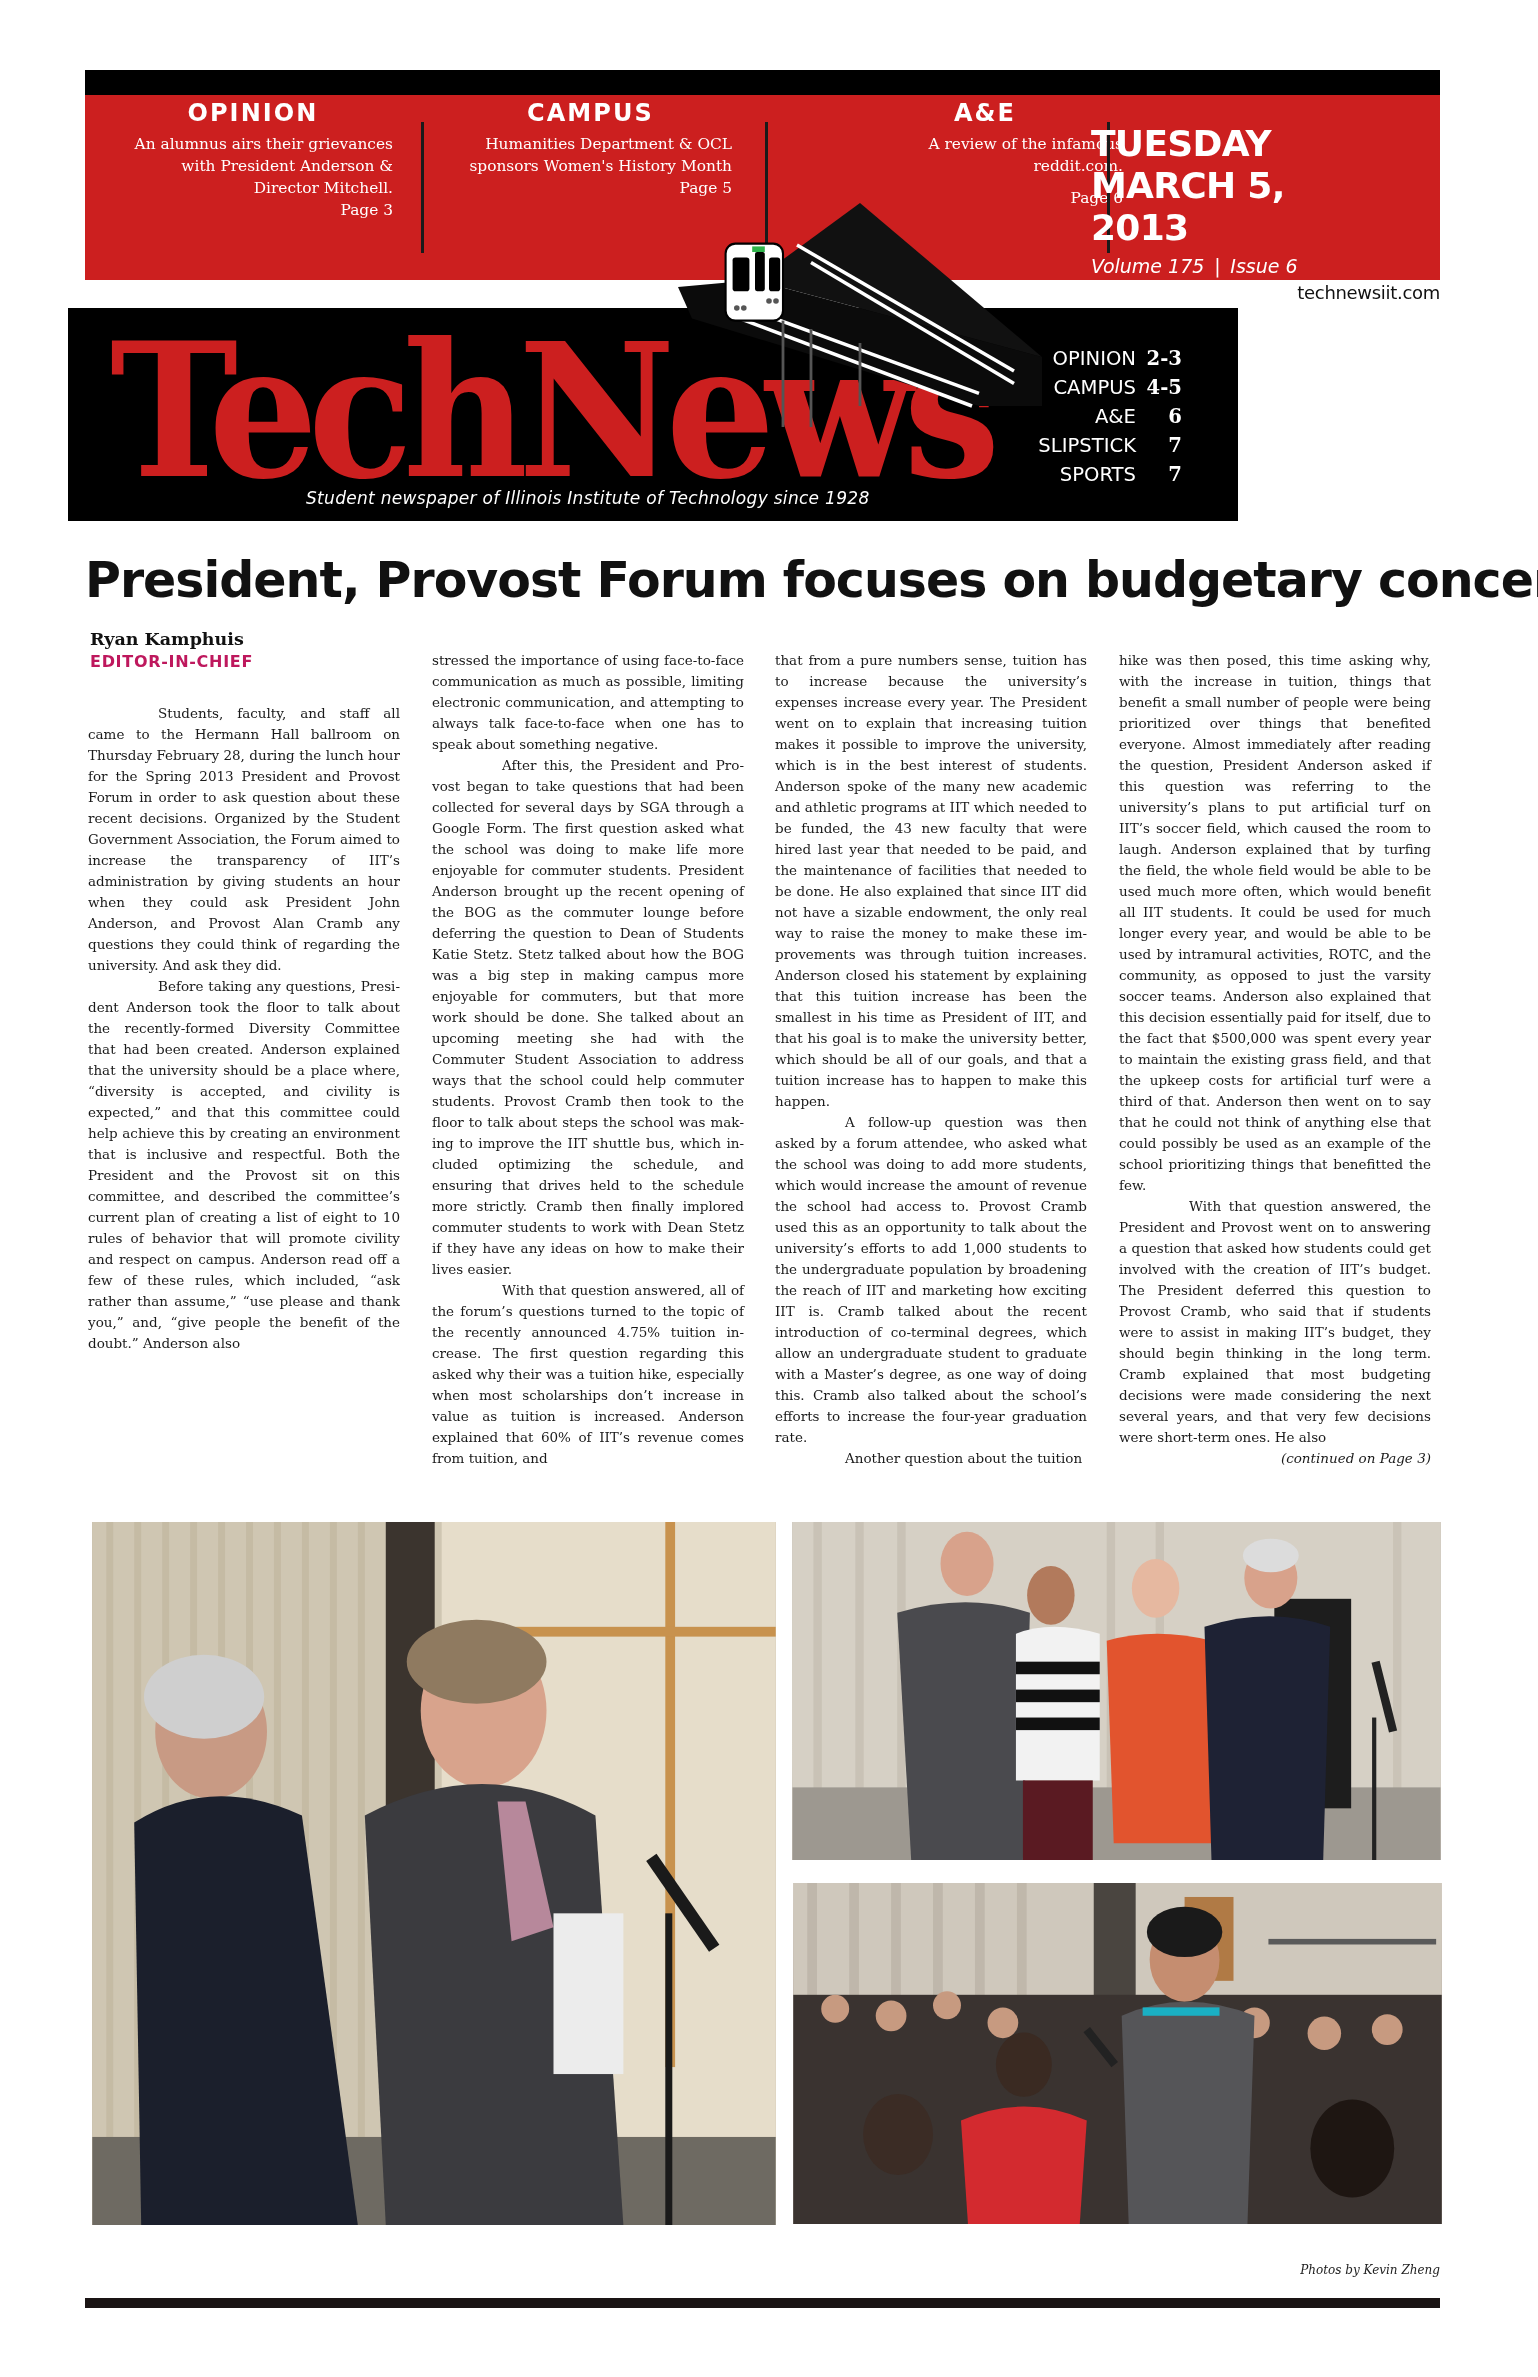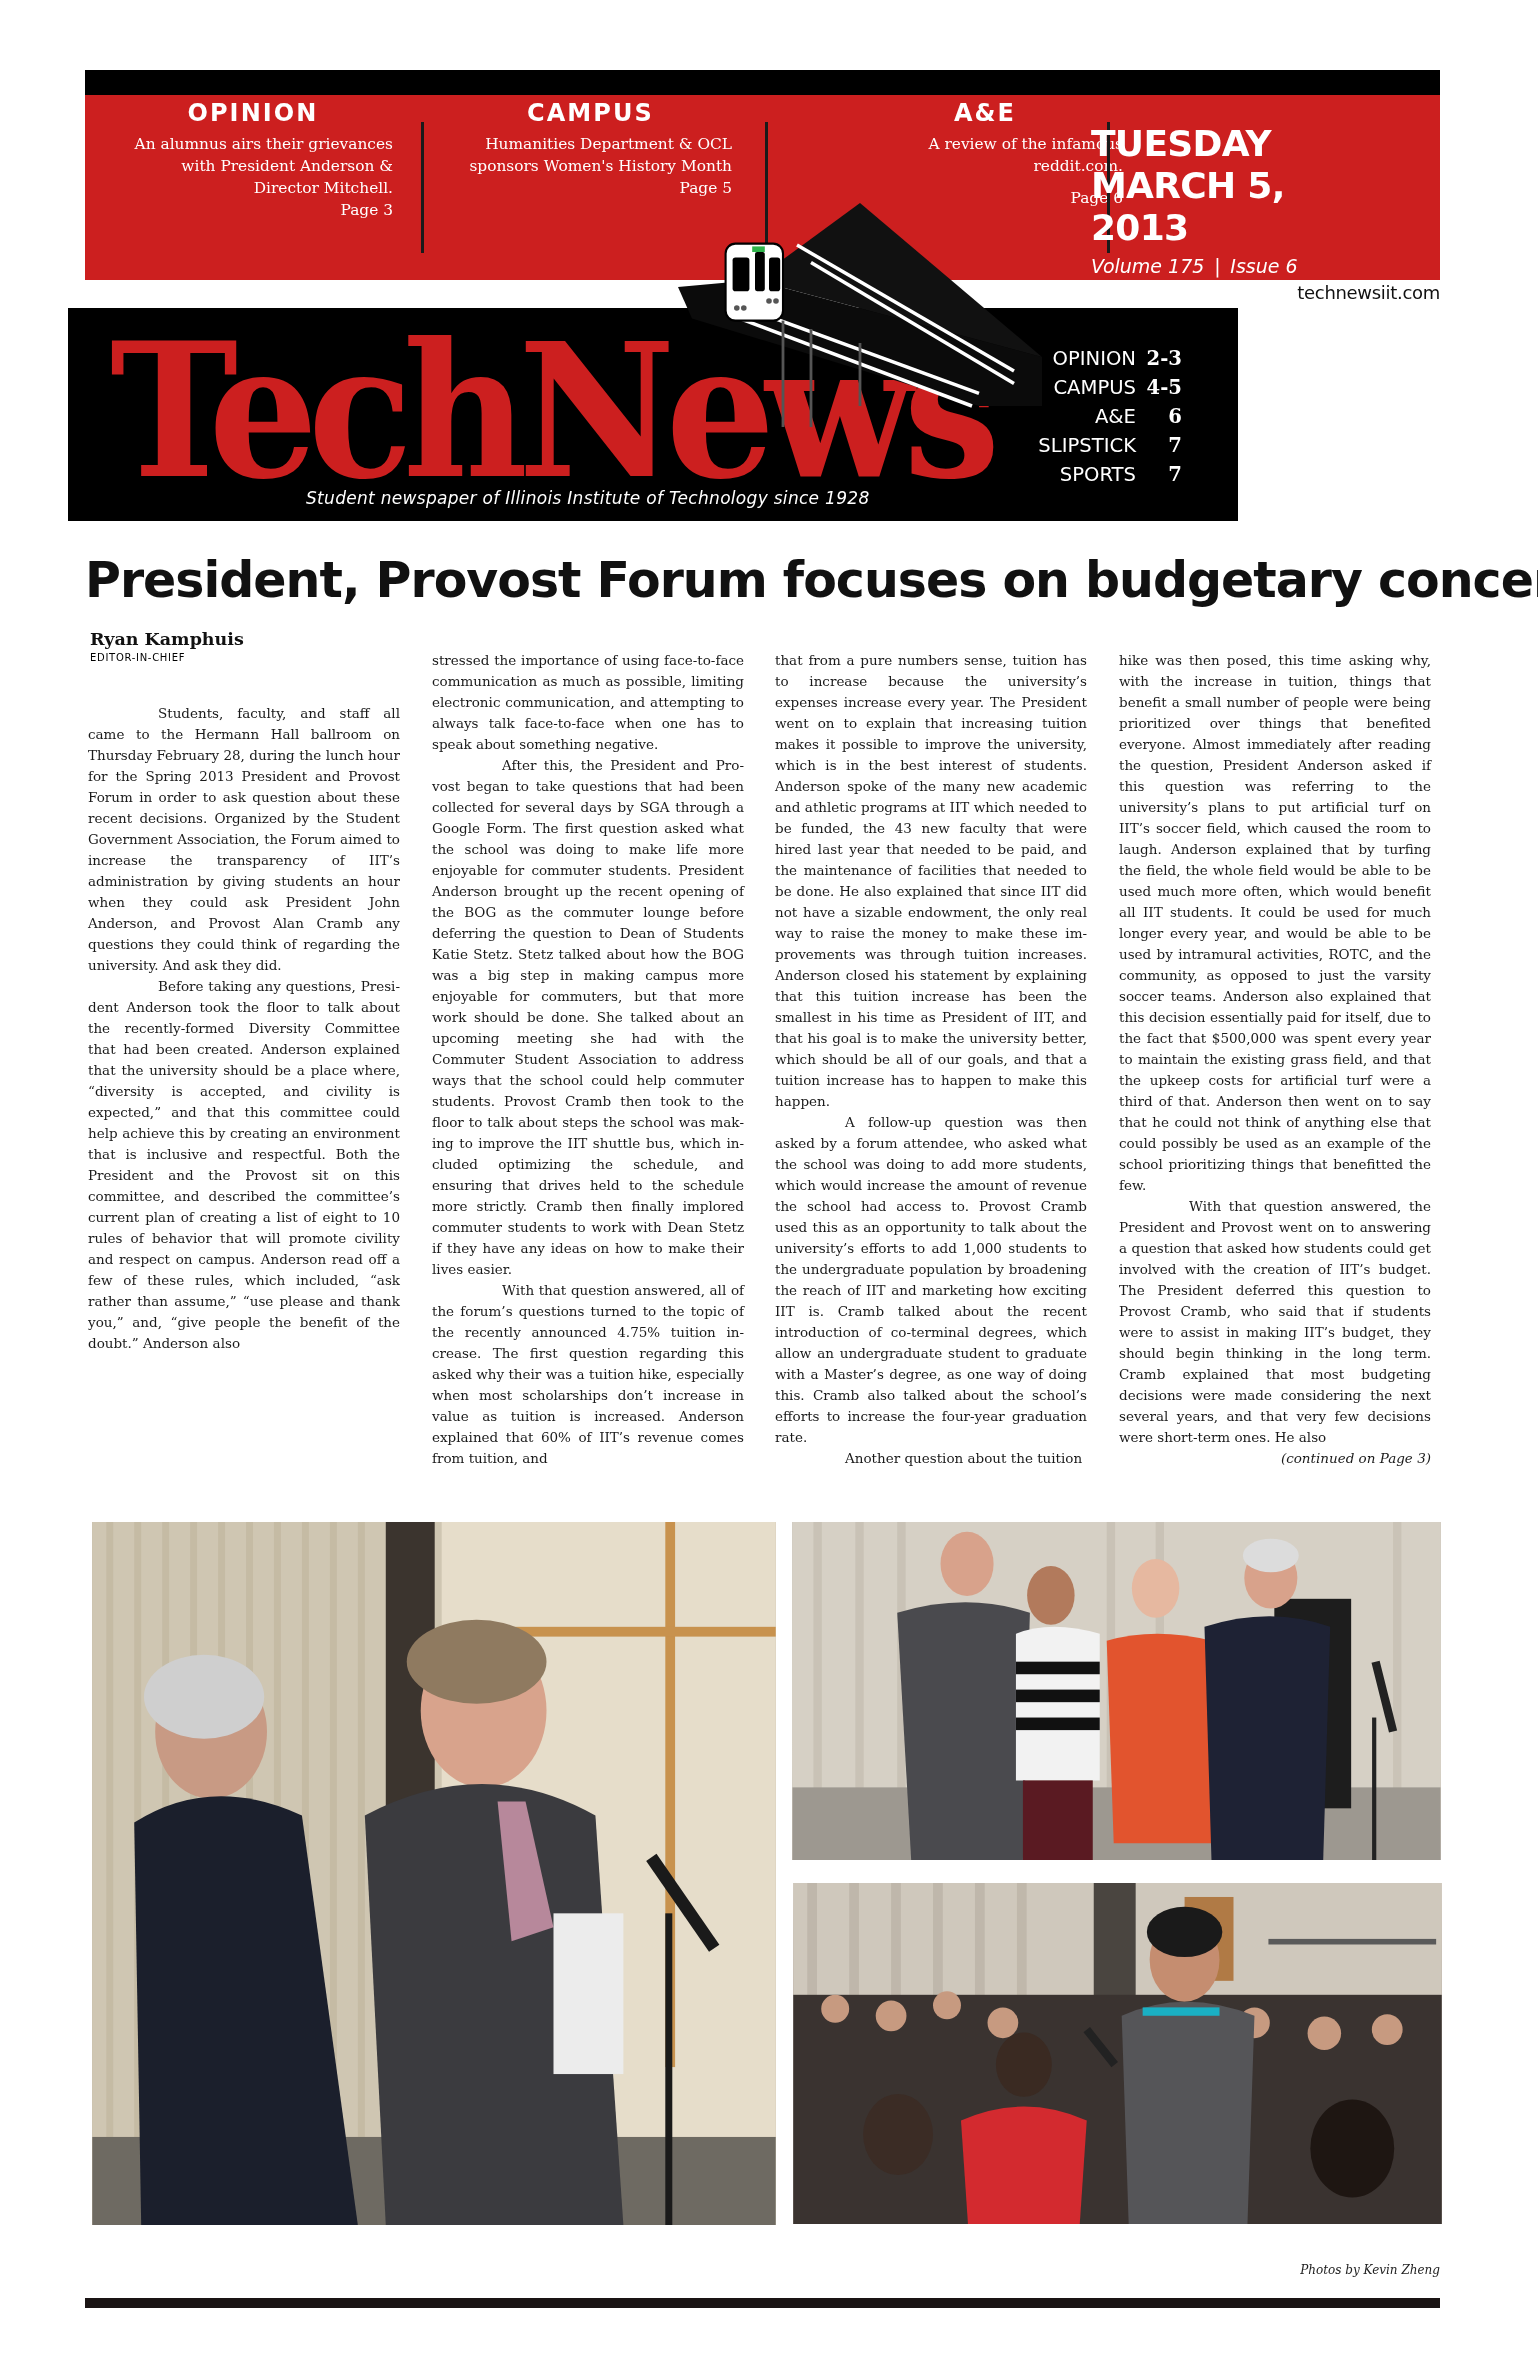--- a/index.html
+++ b/index.html
@@ -28,21 +28,21 @@
   .index { position: absolute; right: 56px; top: 36px; text-align: right; }
   .index .row { color: #fff; font-family: "DejaVu Sans", sans-serif; font-size: 19.6px; line-height: 29px; }
   .index .row .pg { display: inline-block; width: 39px; text-align: right; font-weight: bold; font-family: "DejaVu Serif", serif; margin-left: 7px; }
 
   .train { position: absolute; left: 650px; top: 196px; width: 406px; height: 231px; }
 
   
   .headline { position: absolute; left: 85px; top: 552px; width: 1357px; font-family: "DejaVu Sans", sans-serif; font-weight: bold; font-size: 49px; letter-spacing: -1px; color: #111; white-space: nowrap; }
   .byline { position: absolute; left: 90px; top: 629px; }
   .byline .name { font-family: "DejaVu Serif", serif; font-weight: bold; font-size: 17.5px; color: #111; }
-  .byline .role { font-family: "DejaVu Sans", sans-serif; font-size: 10px; letter-spacing: 0.7px; color: #000000; margin-top: 2.8px; }
+  .byline .role { font-family: "DejaVu Sans", sans-serif; font-size: 16px; letter-spacing: 0.7px; color: #be185d; margin-top: 2.8px; font-weight: bold; }
 
   .col { position: absolute; width: 312px; font-family: "DejaVu Serif", serif; font-size: 13.5px; line-height: 21px; text-align: justify; hyphens: manual; color: #1a1a1a; }
   .col p { margin: 0; text-indent: 0; }
   .col p.ind { text-indent: 70px; }
   .col1 { left: 88px; top: 703px; }
   .col2 { left: 432px; top: 650px; }
   .col3 { left: 775px; top: 650px; }
   .col4 { left: 1119px; top: 650px; }
   .continued { font-style: italic; text-align: right; }
 

